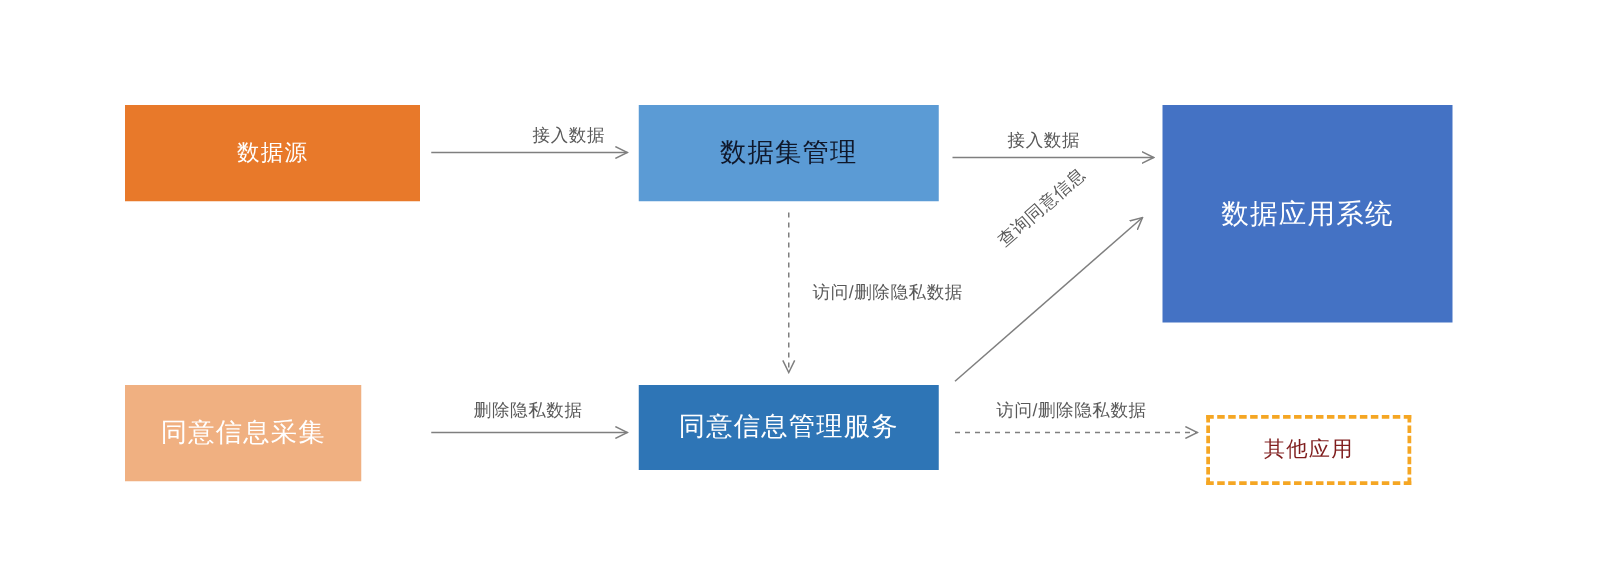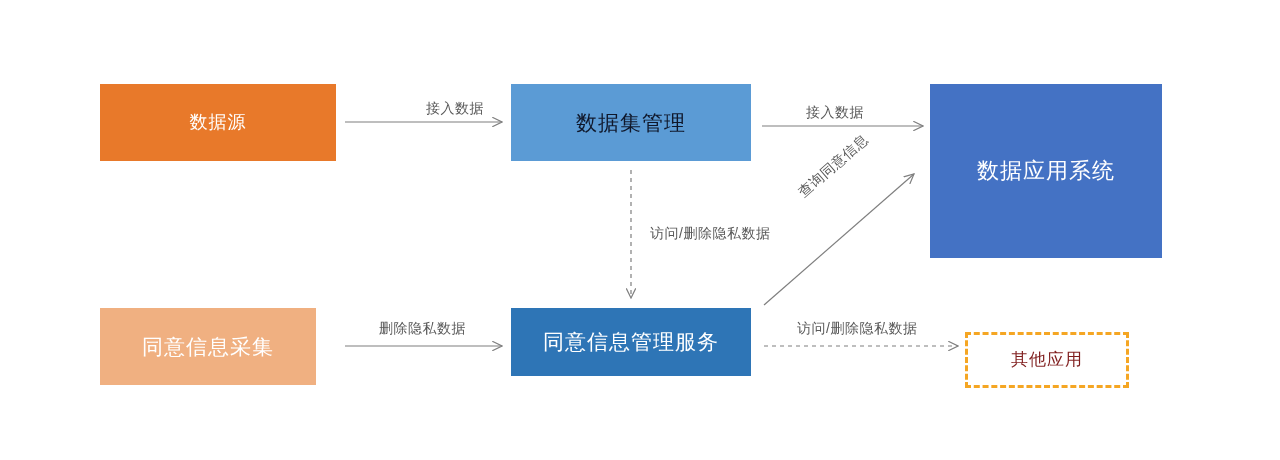--- a/index.html
+++ b/index.html
@@ -43,21 +43,21 @@
     color: #0f172a;
     font-size: 21px;
   }
   #node-data-app {
     left: 930px; top: 84px; width: 232px; height: 174px;
     background: #4472C4;
     color: #ffffff;
     font-size: 22px;
   }
   #node-consent-collect {
-    left: 100px; top: 308px; width: 216px; height: 77px;
+    left: 100px; top: 308px; width: 189px; height: 77px;
     background: #F0B081;
     color: #ffffff;
     font-size: 21px;
   }
   #node-consent-mgmt {
     left: 511px; top: 308px; width: 240px; height: 68px;
     background: #2E75B6;
     color: #ffffff;
     font-size: 21px;
   }

